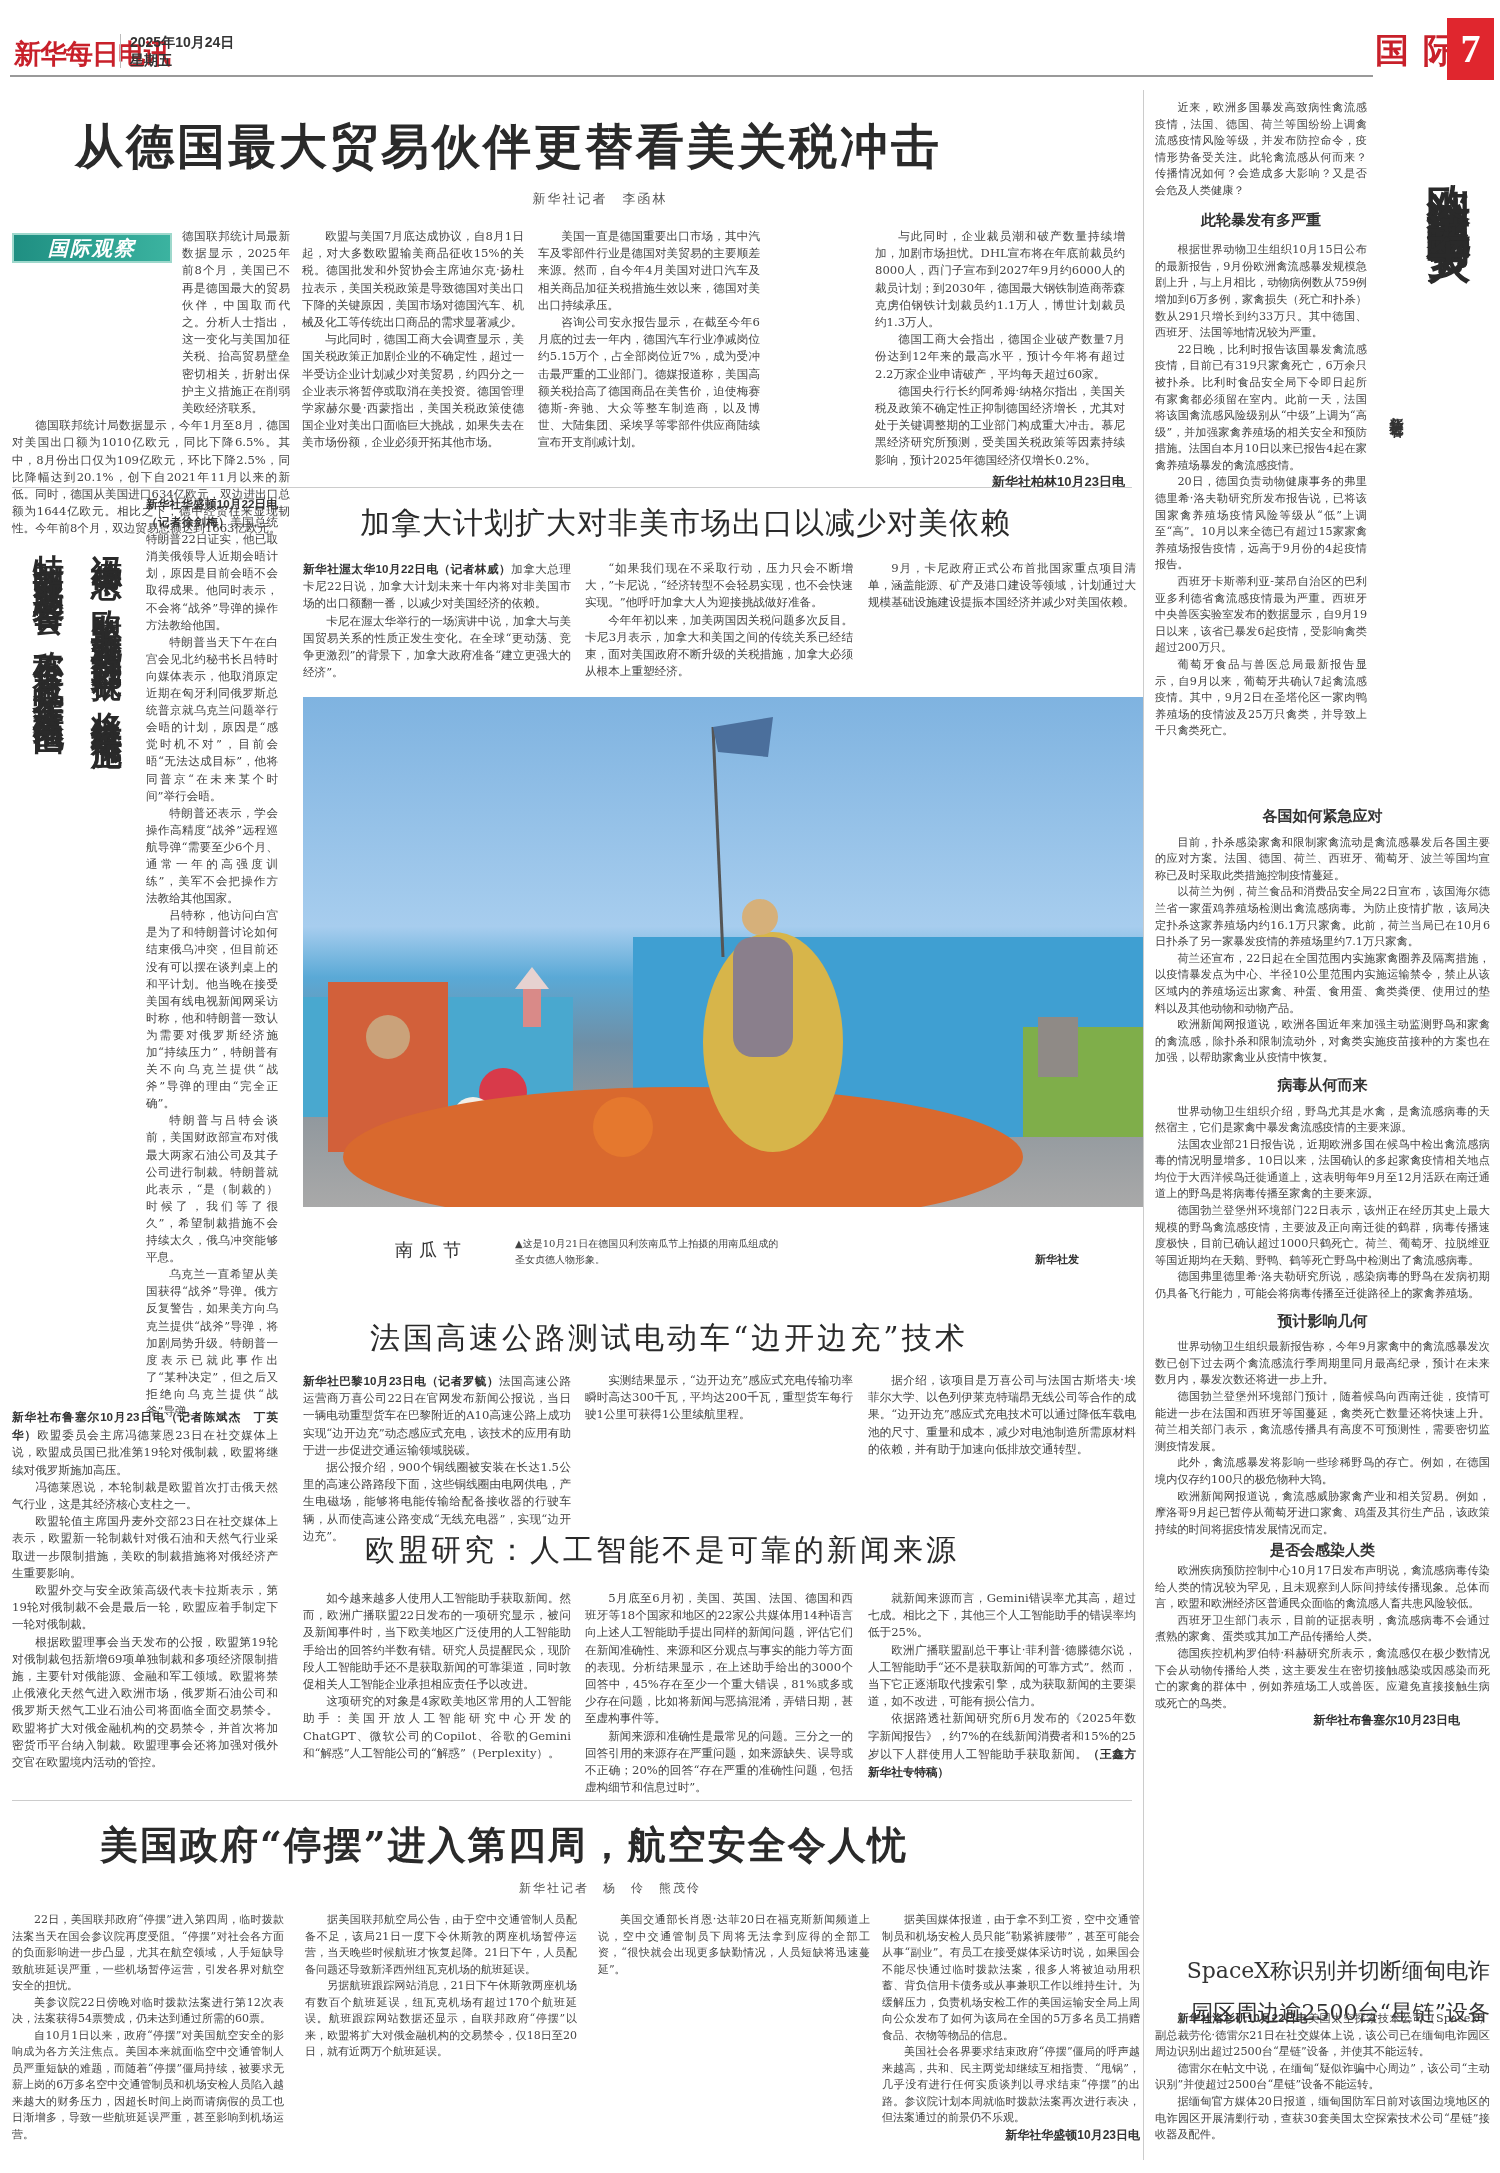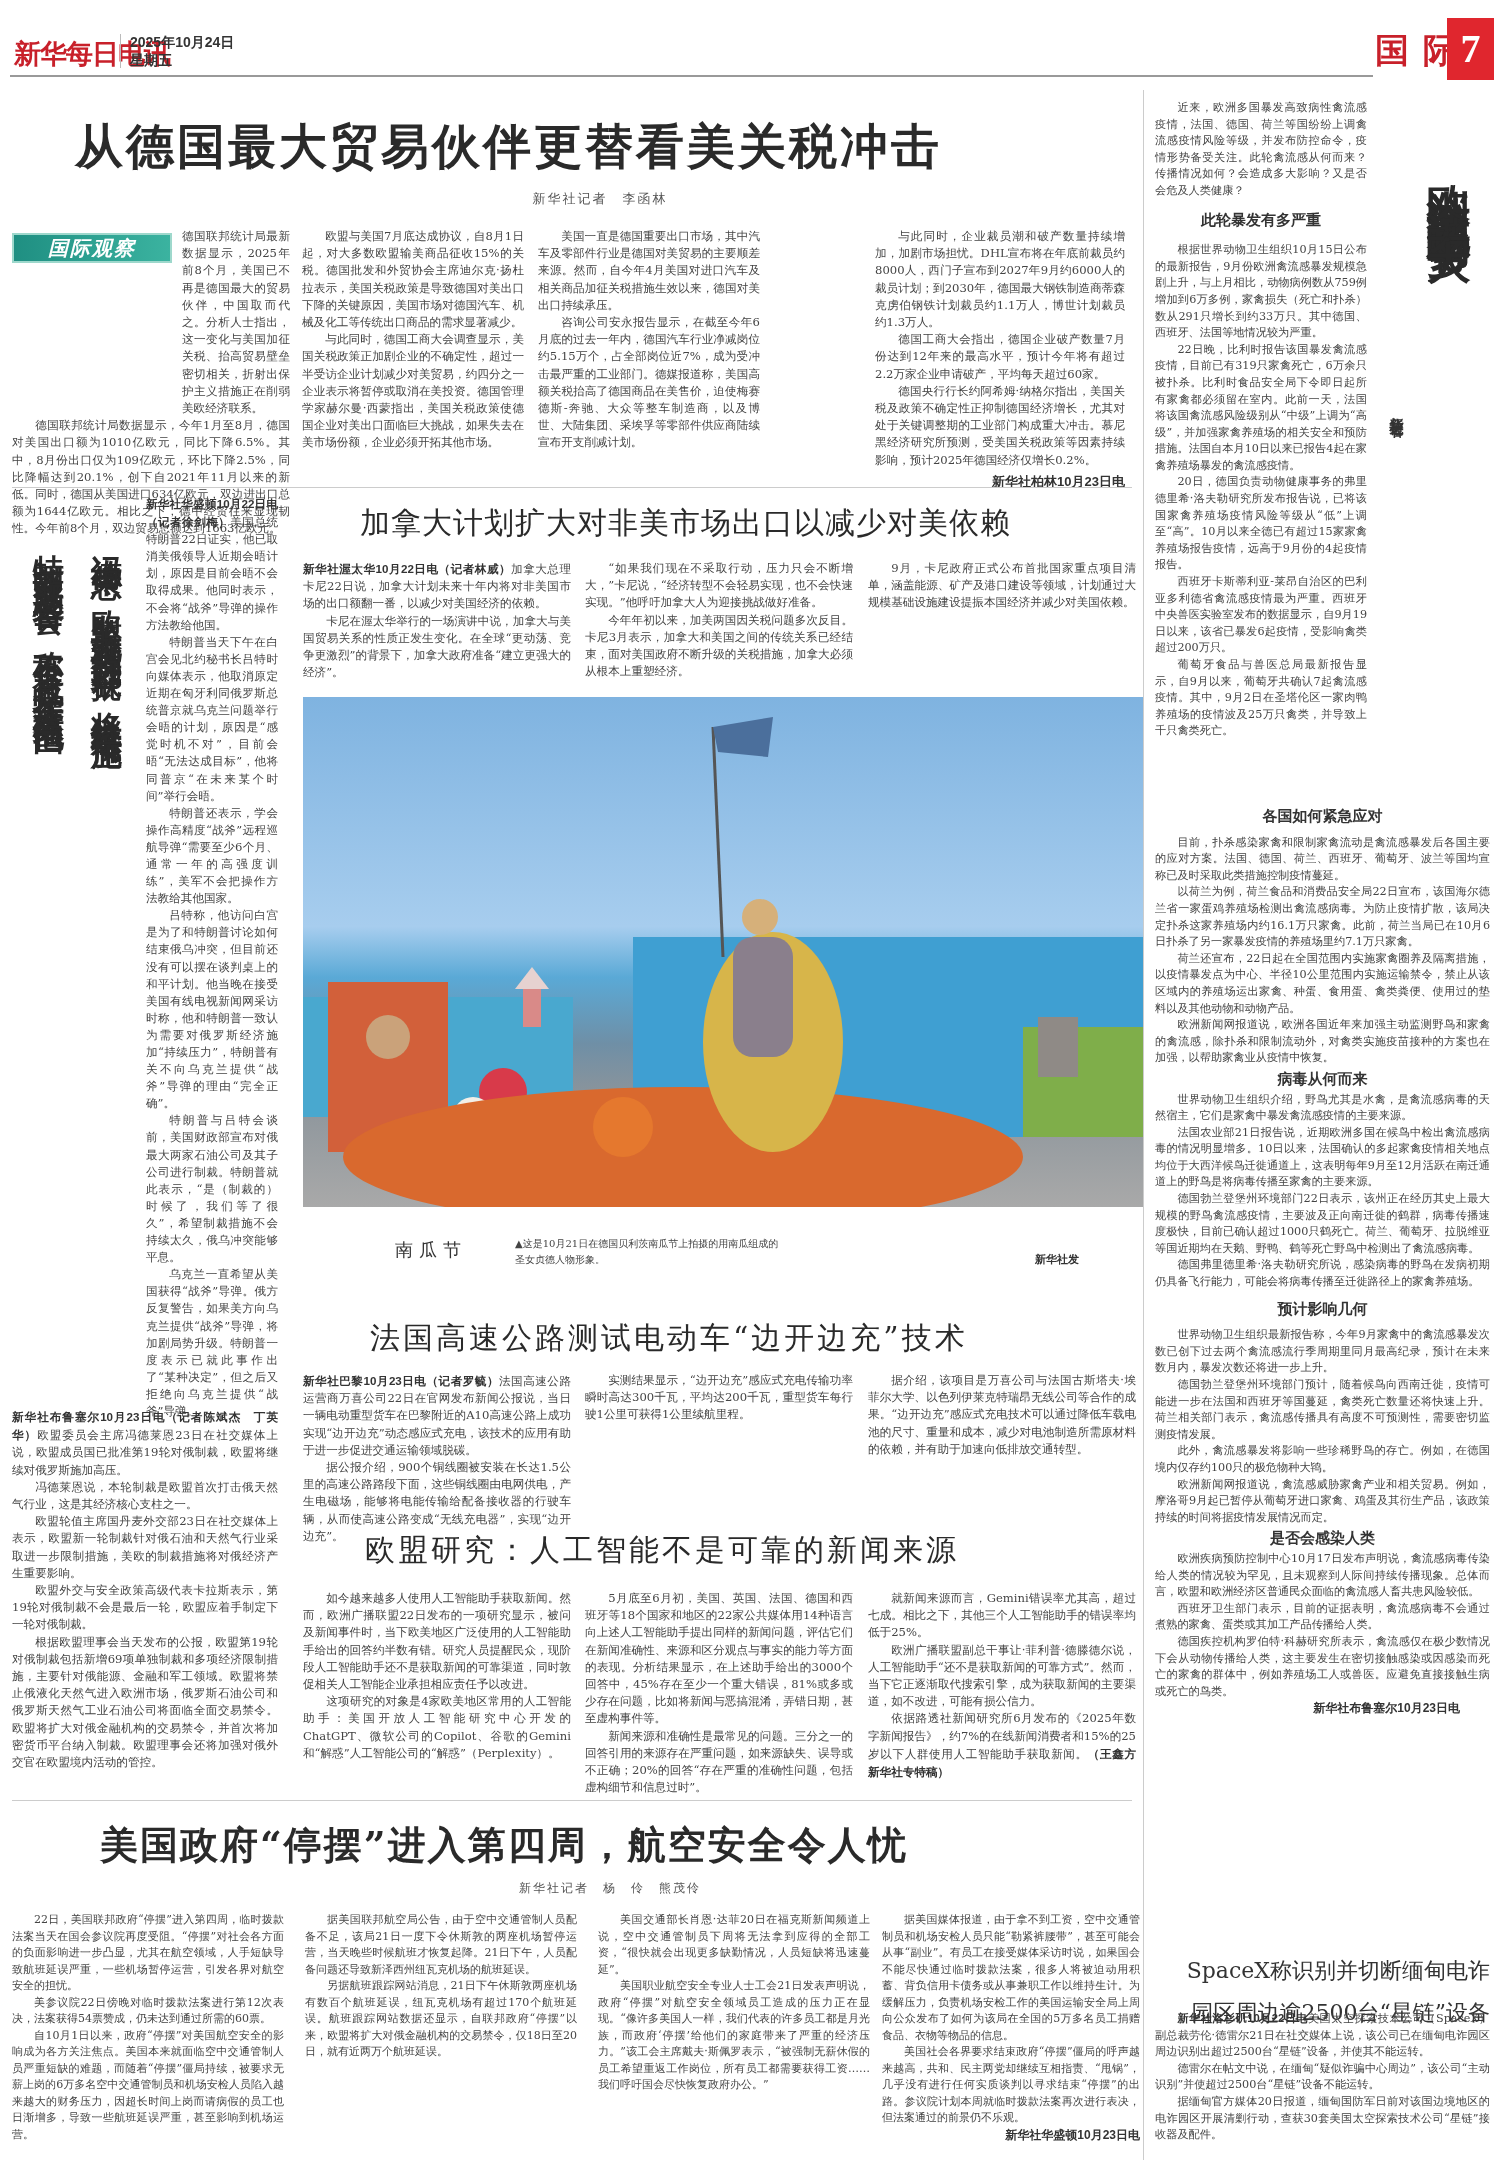--- a/index.html
+++ b/index.html
@@ -156,21 +156,20 @@
   <p>22日，美国联邦政府“停摆”进入第四周，临时拨款法案当天在国会参议院再度受阻。“停摆”对社会各方面的负面影响进一步凸显，尤其在航空领域，人手短缺导致航班延误严重，一些机场暂停运营，引发各界对航空安全的担忧。</p>
   <p>美参议院22日傍晚对临时拨款法案进行第12次表决，法案获得54票赞成，仍未达到通过所需的60票。</p>
   <p>自10月1日以来，政府“停摆”对美国航空安全的影响成为各方关注焦点。美国本来就面临空中交通管制人员严重短缺的难题，而随着“停摆”僵局持续，被要求无薪上岗的6万多名空中交通管制员和机场安检人员陷入越来越大的财务压力，因超长时间上岗而请病假的员工也日渐增多，导致一些航班延误严重，甚至影响到机场运营。</p>
 </div>
 <div class="abs col" style="left:305px;top:1912px;width:272px;font-size:11px;line-height:16.5px">
   <p>据美国联邦航空局公告，由于空中交通管制人员配备不足，该局21日一度下令休斯敦的两座机场暂停运营，当天晚些时候航班才恢复起降。21日下午，人员配备问题还导致新泽西州纽瓦克机场的航班延误。</p>
   <p>另据航班跟踪网站消息，21日下午休斯敦两座机场有数百个航班延误，纽瓦克机场有超过170个航班延误。航班跟踪网站数据还显示，自联邦政府“停摆”以来，欧盟将扩大对俄金融机构的交易禁令，仅18日至20日，就有近两万个航班延误。</p>
 </div>
 <div class="abs col" style="left:598px;top:1912px;width:272px;font-size:11px;line-height:16.5px">
   <p>美国交通部长肖恩·达菲20日在福克斯新闻频道上说，空中交通管制员下周将无法拿到应得的全部工资，“很快就会出现更多缺勤情况，人员短缺将迅速蔓延”。</p>
-  <p>美国职业航空安全专业人士工会21日发表声明说，政府“停摆”对航空安全领域员工造成的压力正在显现。“像许多美国人一样，我们代表的许多员工都是月光族，而政府‘停摆’给他们的家庭带来了严重的经济压力。”该工会主席戴夫·斯佩罗表示，“被强制无薪休假的员工希望重返工作岗位，所有员工都需要获得工资……我们呼吁国会尽快恢复政府办公。”</p>
 </div>
 <div class="abs col" style="left:882px;top:1912px;width:258px;font-size:11px;line-height:16.5px">
   <p>据美国媒体报道，由于拿不到工资，空中交通管制员和机场安检人员只能“勒紧裤腰带”，甚至可能会从事“副业”。有员工在接受媒体采访时说，如果国会不能尽快通过临时拨款法案，很多人将被迫动用积蓄、背负信用卡债务或从事兼职工作以维持生计。为缓解压力，负责机场安检工作的美国运输安全局上周向公众发布了如何为该局在全国的5万多名员工捐赠食品、衣物等物品的信息。</p>
   <p>美国社会各界要求结束政府“停摆”僵局的呼声越来越高，共和、民主两党却继续互相指责、“甩锅”，几乎没有进行任何实质谈判以寻求结束“停摆”的出路。参议院计划本周就临时拨款法案再次进行表决，但法案通过的前景仍不乐观。</p>
   <p class="noind dl" style="text-align:right;font-size:12px">新华社华盛顿10月23日电</p>
 </div>
 
 <div class="abs divider" style="left:1143px;top:90px;width:1px;height:2070px"></div>
 <div class="abs vtitle side-vtitle">欧洲这波禽流感影响有多大</div>
 <div class="abs vtitle" style="left:1388px;top:405px;font-size:14px;letter-spacing:2px;font-weight:bold;color:#333">新华社记者</div>
@@ -184,21 +183,21 @@
   <p>西班牙卡斯蒂利亚-莱昂自治区的巴利亚多利德省禽流感疫情最为严重。西班牙中央兽医实验室发布的数据显示，自9月19日以来，该省已暴发6起疫情，受影响禽类超过200万只。</p>
   <p>葡萄牙食品与兽医总局最新报告显示，自9月以来，葡萄牙共确认7起禽流感疫情。其中，9月2日在圣塔伦区一家肉鸭养殖场的疫情波及25万只禽类，并导致上千只禽类死亡。</p>
 </div>
 
 <div class="abs col" style="left:1155px;top:808px;width:335px;font-size:11.2px;line-height:16.6px">
   <div class="sub" style="margin-bottom:10px">各国如何紧急应对</div>
   <p>目前，扑杀感染家禽和限制家禽流动是禽流感暴发后各国主要的应对方案。法国、德国、荷兰、西班牙、葡萄牙、波兰等国均宣称已及时采取此类措施控制疫情蔓延。</p>
   <p>以荷兰为例，荷兰食品和消费品安全局22日宣布，该国海尔德兰省一家蛋鸡养殖场检测出禽流感病毒。为防止疫情扩散，该局决定扑杀这家养殖场内约16.1万只家禽。此前，荷兰当局已在10月6日扑杀了另一家暴发疫情的养殖场里约7.1万只家禽。</p>
   <p>荷兰还宣布，22日起在全国范围内实施家禽圈养及隔离措施，以疫情暴发点为中心、半径10公里范围内实施运输禁令，禁止从该区域内的养殖场运出家禽、种蛋、食用蛋、禽类粪便、使用过的垫料以及其他动物和动物产品。</p>
   <p>欧洲新闻网报道说，欧洲各国近年来加强主动监测野鸟和家禽的禽流感，除扑杀和限制流动外，对禽类实施疫苗接种的方案也在加强，以帮助家禽业从疫情中恢复。</p>
-  <div class="sub" style="margin:4px 0">病毒从何而来</div>
+  <div class="sub" style="margin:10px 0">病毒从何而来</div>
   <p>世界动物卫生组织介绍，野鸟尤其是水禽，是禽流感病毒的天然宿主，它们是家禽中暴发禽流感疫情的主要来源。</p>
   <p>法国农业部21日报告说，近期欧洲多国在候鸟中检出禽流感病毒的情况明显增多。10日以来，法国确认的多起家禽疫情相关地点均位于大西洋候鸟迁徙通道上，这表明每年9月至12月活跃在南迁通道上的野鸟是将病毒传播至家禽的主要来源。</p>
   <p>德国勃兰登堡州环境部门22日表示，该州正在经历其史上最大规模的野鸟禽流感疫情，主要波及正向南迁徙的鹤群，病毒传播速度极快，目前已确认超过1000只鹤死亡。荷兰、葡萄牙、拉脱维亚等国近期均在天鹅、野鸭、鹤等死亡野鸟中检测出了禽流感病毒。</p>
   <p>德国弗里德里希·洛夫勒研究所说，感染病毒的野鸟在发病初期仍具备飞行能力，可能会将病毒传播至迁徙路径上的家禽养殖场。</p>
   <div class="sub" style="margin:10px 0">预计影响几何</div>
   <p>世界动物卫生组织最新报告称，今年9月家禽中的禽流感暴发次数已创下过去两个禽流感流行季周期里同月最高纪录，预计在未来数月内，暴发次数还将进一步上升。</p>
   <p>德国勃兰登堡州环境部门预计，随着候鸟向西南迁徙，疫情可能进一步在法国和西班牙等国蔓延，禽类死亡数量还将快速上升。荷兰相关部门表示，禽流感传播具有高度不可预测性，需要密切监测疫情发展。</p>
   <p>此外，禽流感暴发将影响一些珍稀野鸟的存亡。例如，在德国境内仅存约100只的极危物种大鸨。</p>
   <p>欧洲新闻网报道说，禽流感威胁家禽产业和相关贸易。例如，摩洛哥9月起已暂停从葡萄牙进口家禽、鸡蛋及其衍生产品，该政策持续的时间将据疫情发展情况而定。</p>
   <div class="sub" style="margin:4px 0">是否会感染人类</div>

